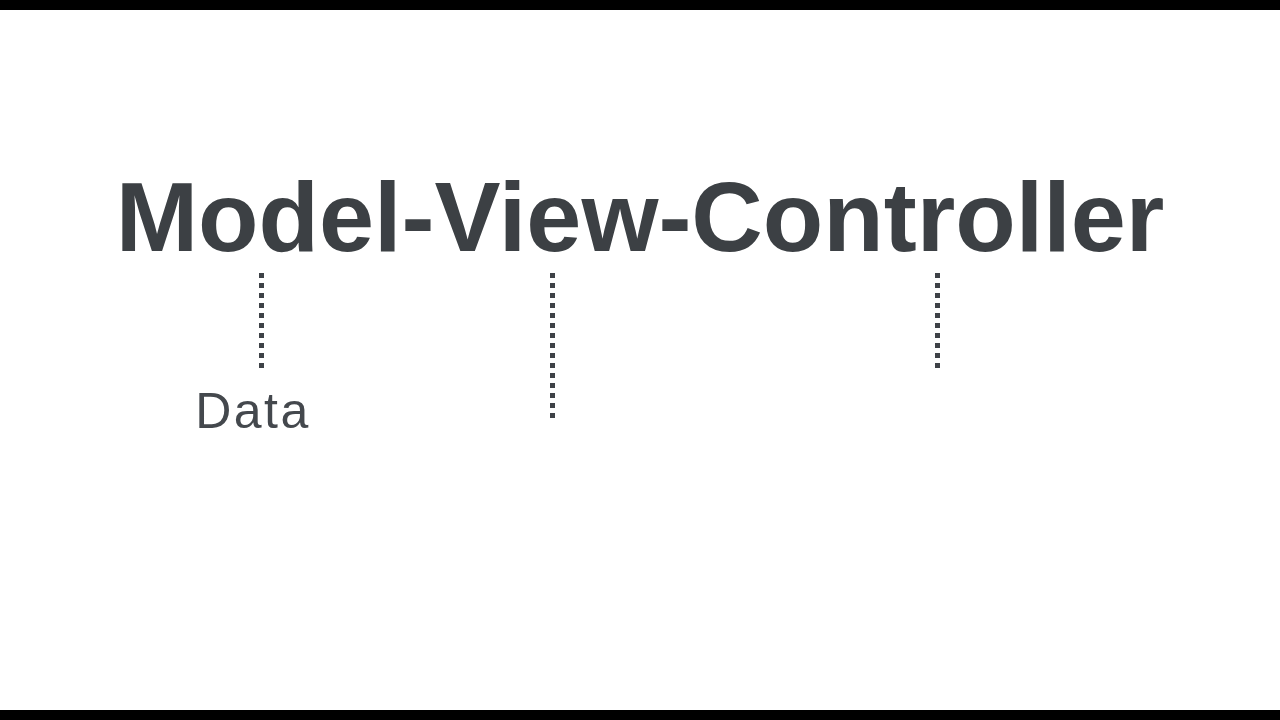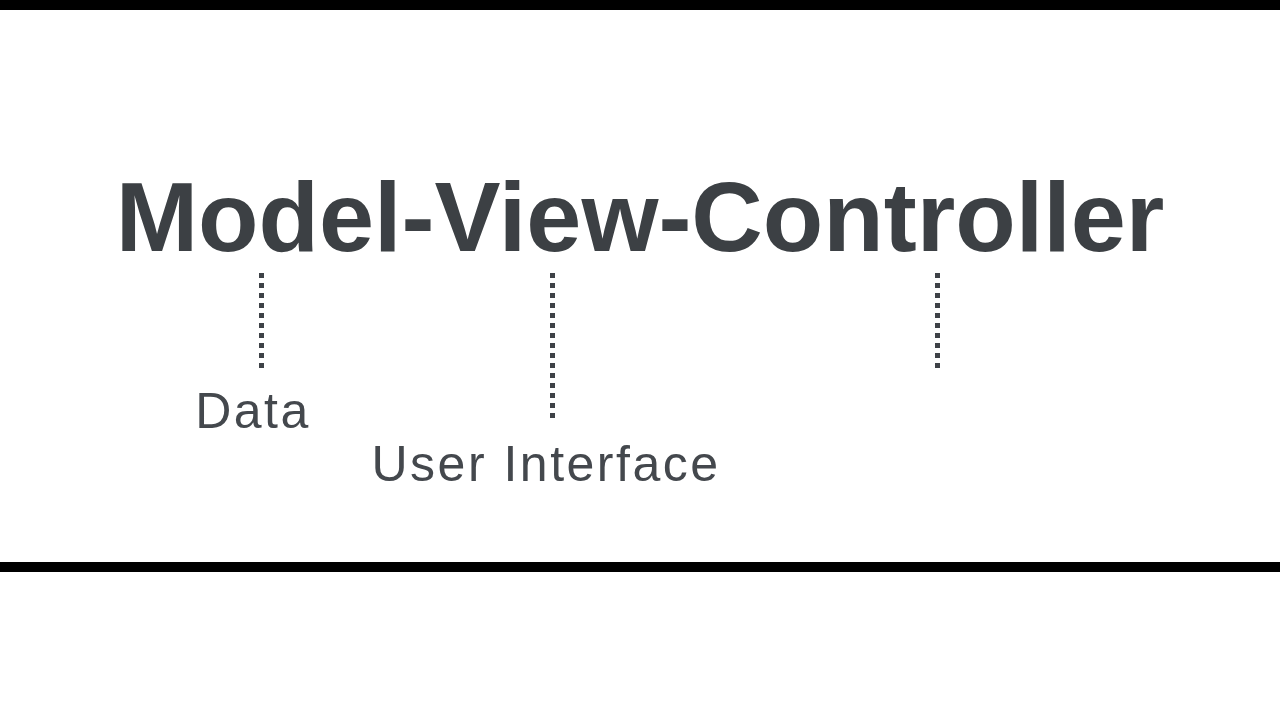--- a/index.html
+++ b/index.html
@@ -3,21 +3,21 @@
   <meta charset="utf-8">
   <style>
     html, body {
       margin: 0;
       padding: 0;
       background: #ffffff;
     }
     .canvas {
       position: relative;
       width: 1280px;
-      height: 572px;
+      height: 720px;
       background: #ffffff;
       overflow: hidden;
       font-family: "Liberation Sans", sans-serif;
     }
     .letterbox {
       position: absolute;
       left: 0;
       width: 1280px;
       height: 10px;
       background: #000000;
@@ -74,17 +74,16 @@
 
   <div class="letterbox top"></div>
 
   <h1 class="slide-title">Model-View-Controller</h1>
 
   <div class="connector model"></div>
   <div class="connector view"></div>
   <div class="connector controller"></div>
 
   <div class="annotation model">Data</div>
-  <div class="annotation view">User Interface</div>
 
   <div class="letterbox bottom"></div>
 
 </div>
 
 </body></html>

